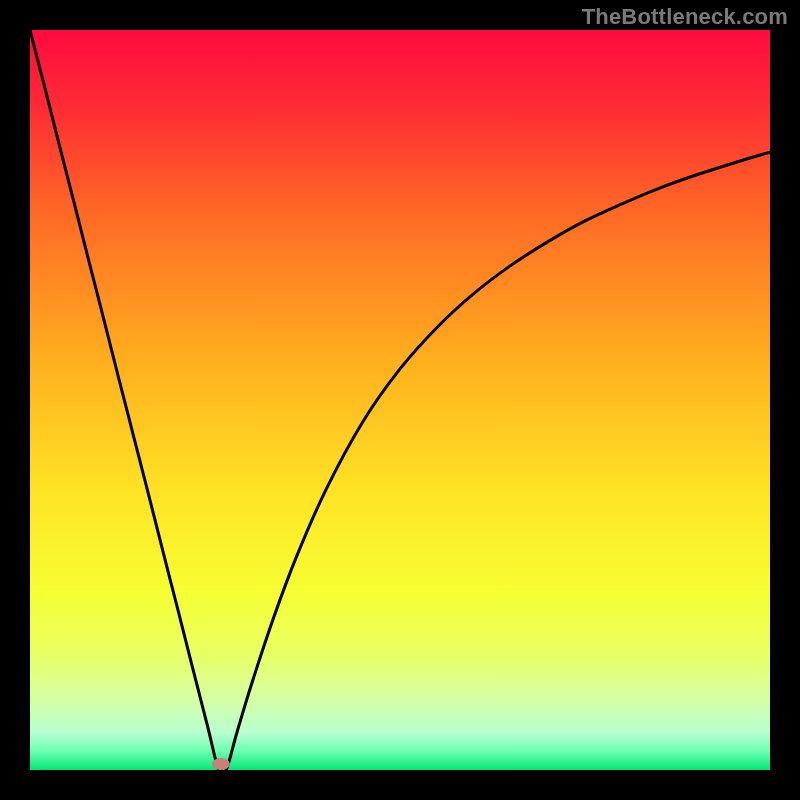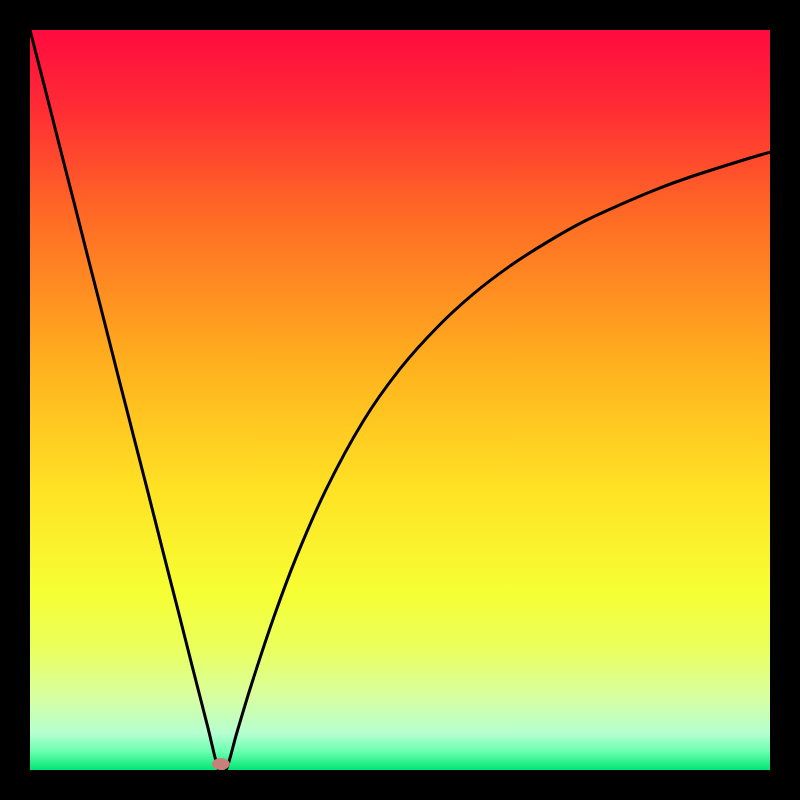--- a/index.html
+++ b/index.html
@@ -37,20 +37,21 @@
   }
   svg {
     display: block;
   }
 </style>
 </head>
 <body>
 
 <div class="frame">
 
+  <div class="watermark">TheBottleneck.com</div>
 
   <div class="plot">
     <svg id="svg-plot" width="740" height="740" viewBox="0 0 740 740">
       <defs>
         <linearGradient id="bg-grad" x1="0" y1="0" x2="0" y2="1">
             <stop offset="0%" stop-color="#ff0b3f"></stop>
             <stop offset="10%" stop-color="#ff2a35"></stop>
             <stop offset="25%" stop-color="#ff6a25"></stop>
             <stop offset="45%" stop-color="#ffb01e"></stop>
             <stop offset="62%" stop-color="#ffe224"></stop>

